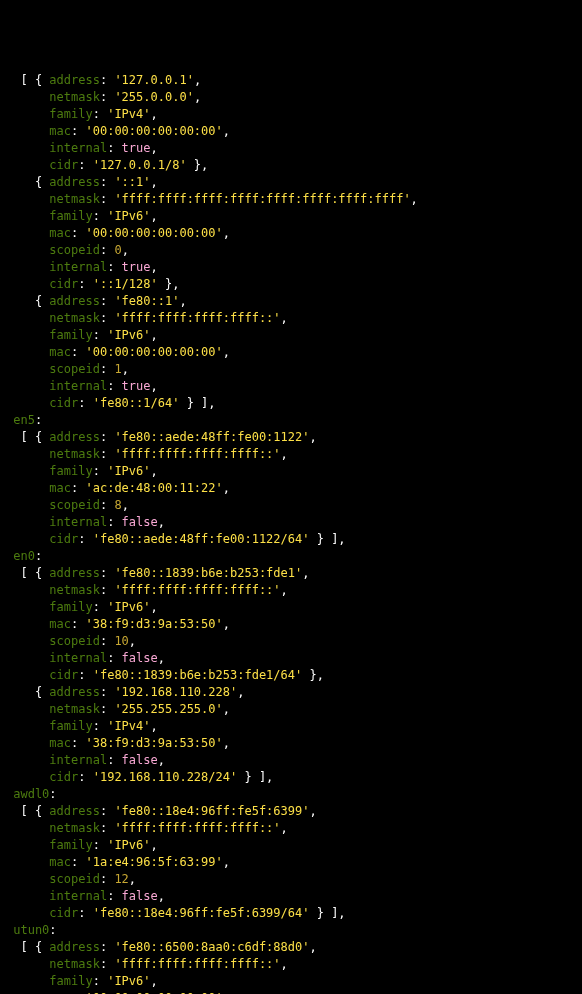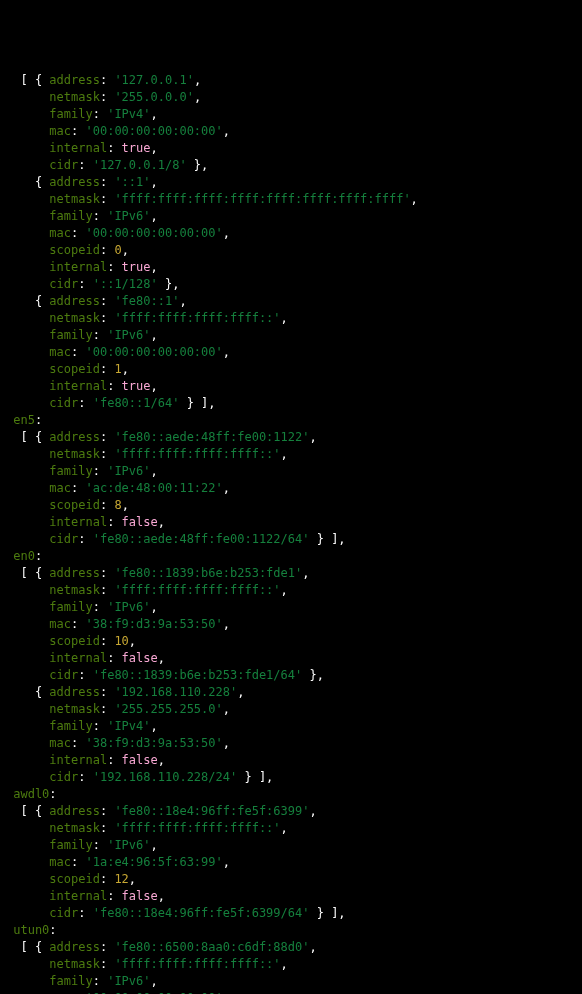--- a/index.html
+++ b/index.html
@@ -11,21 +11,21 @@
       background: #000;
       color: #fff;
       font-family: "Menlo", "Monaco", "Consolas", monospace;
       font-size: 12px;
       line-height: 17px;
       padding: 4px 6px;
       white-space: pre;
       width: 582px;
       overflow: hidden;
     }
-    .str { color: #15803d; margin-top: 36px; }
+    .str { color: #fde047; margin-top: 36px; }
     .num { color: #c8a833; }
     .bool { color: #f9a8d4; }
     .key { color: #4d7c0f; }
     .punc { color: #ffffff; }
   </style>
 </head>
 <body>
 
 
 

